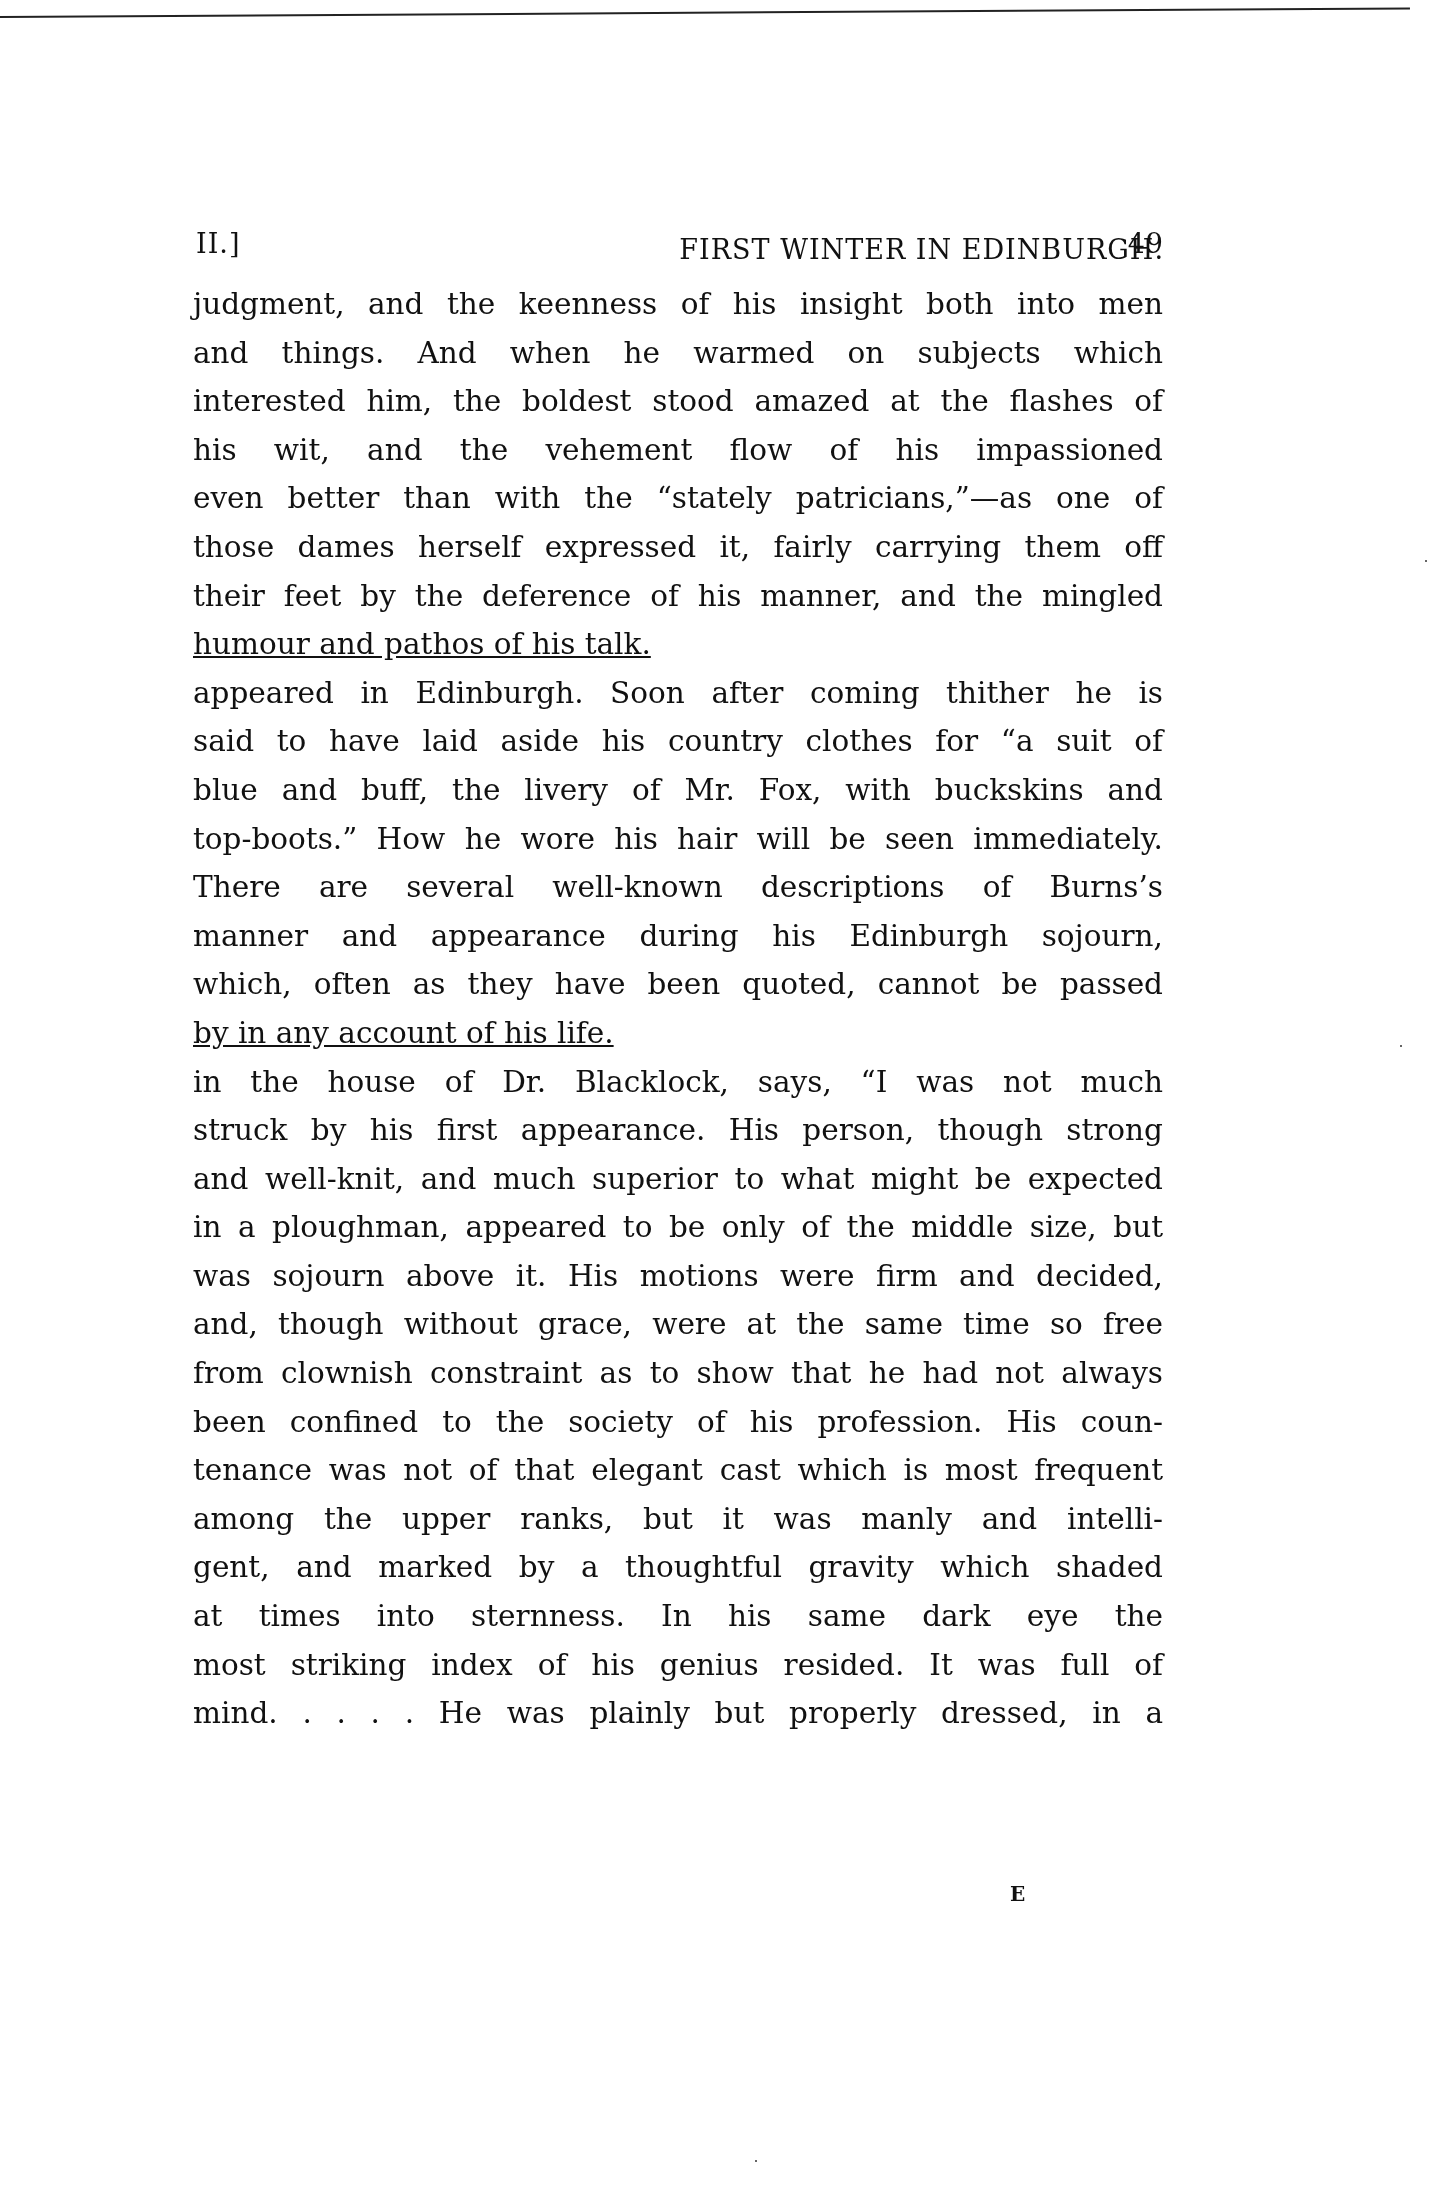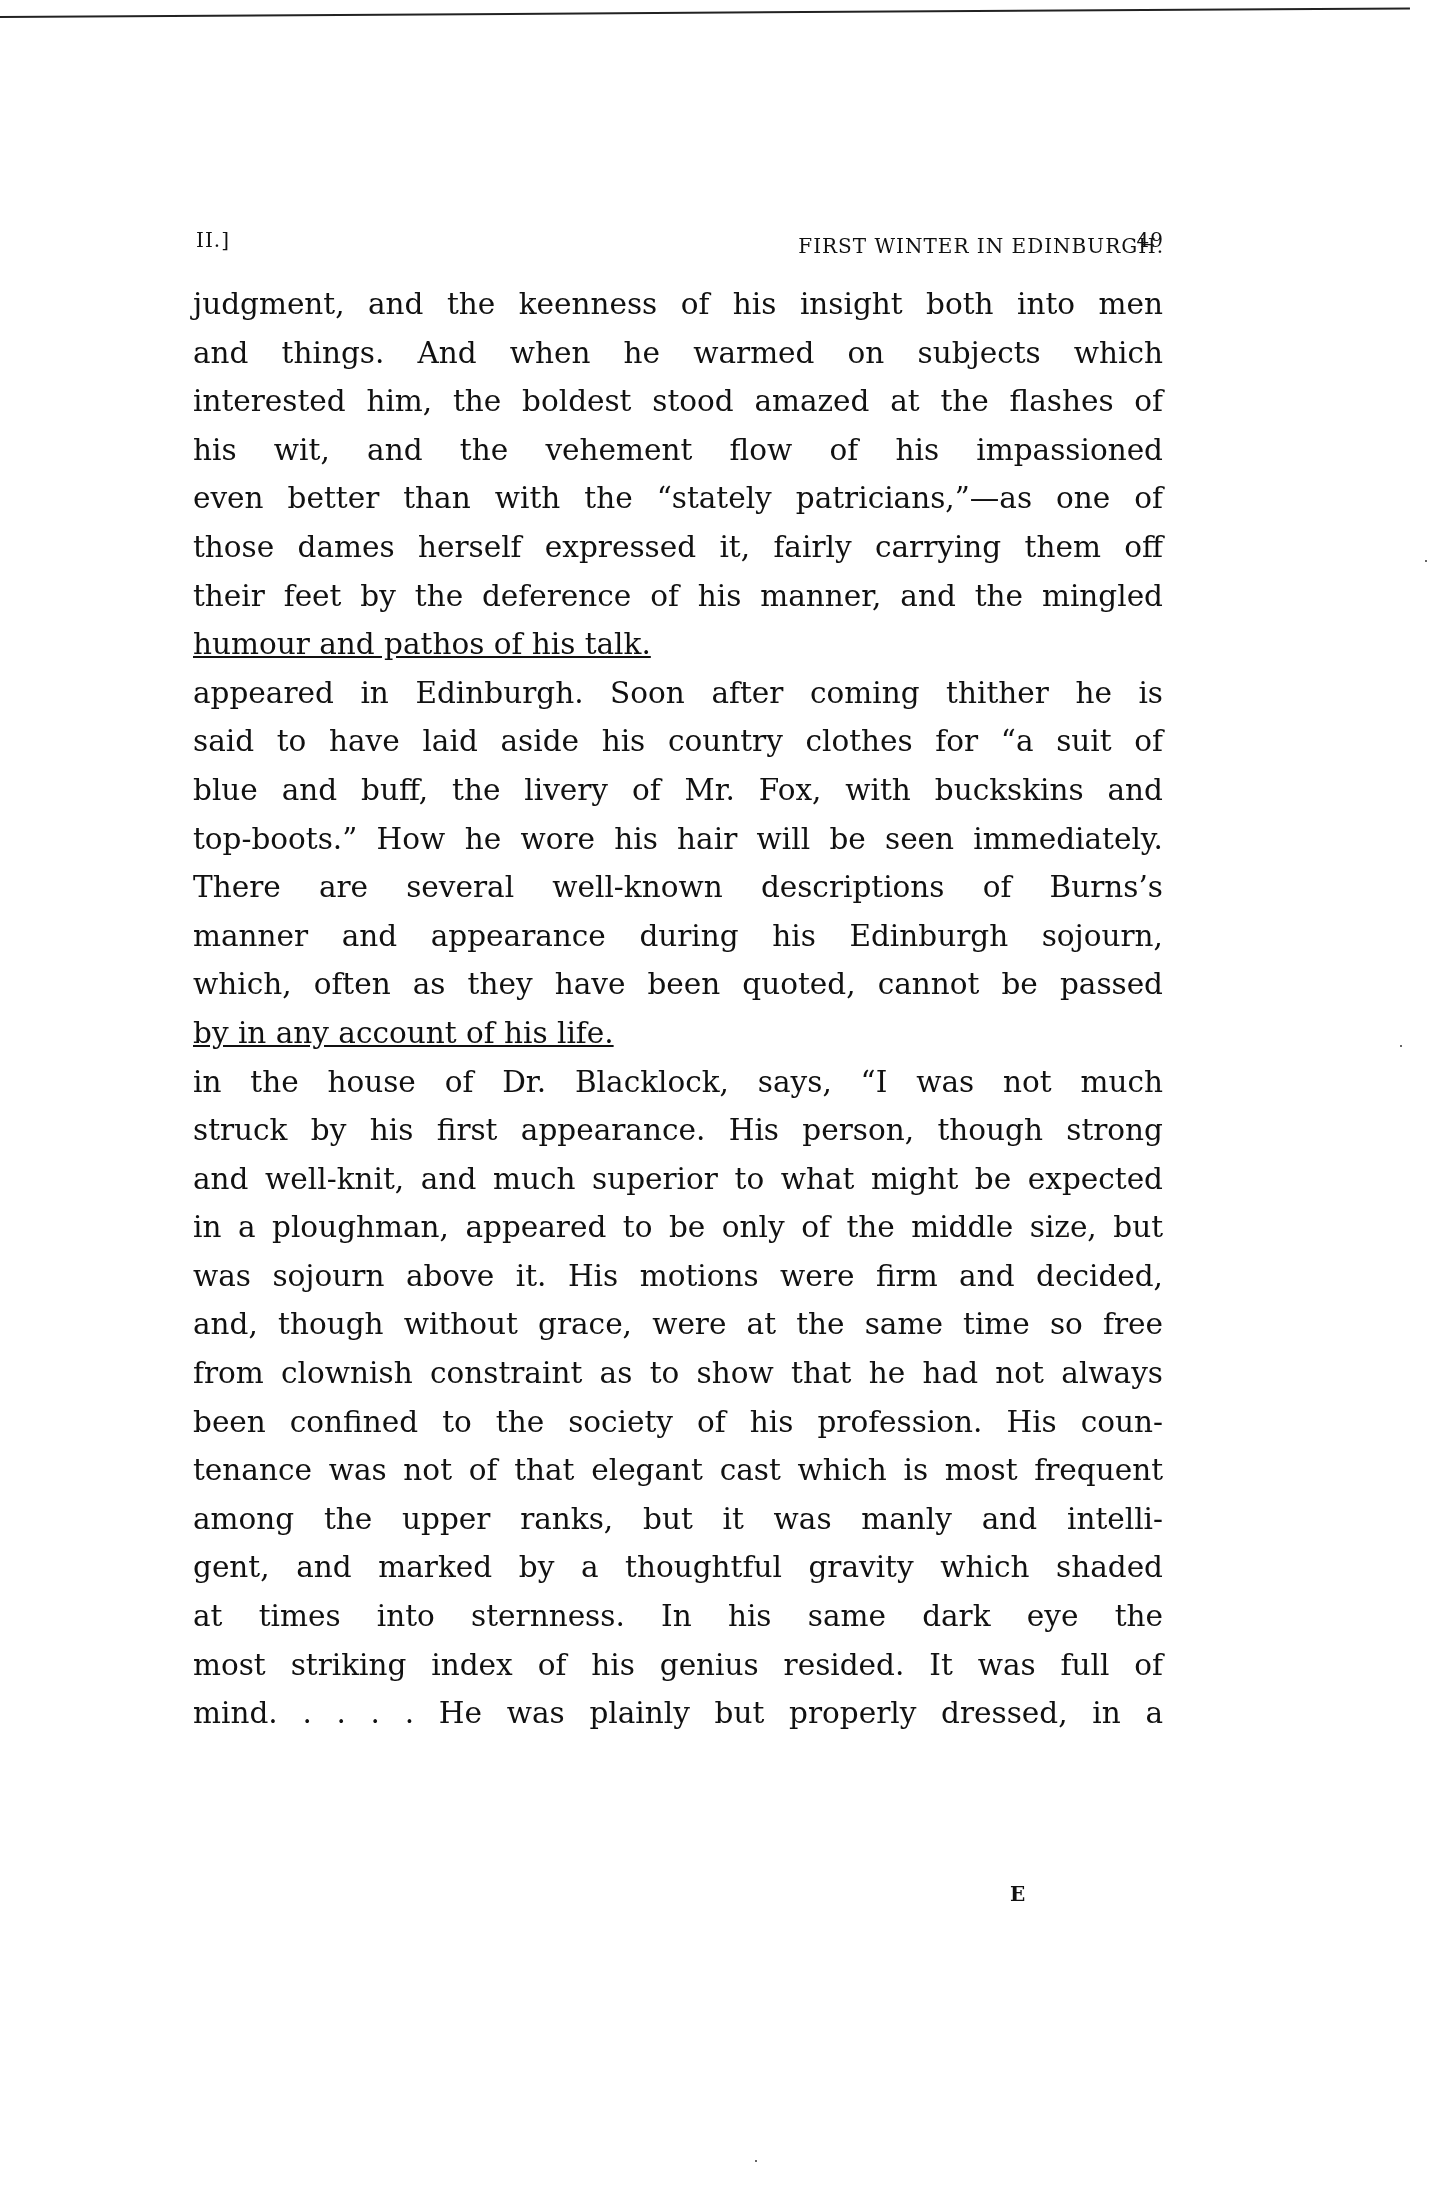--- a/index.html
+++ b/index.html
@@ -1,21 +1,21 @@
 <!DOCTYPE html>
 <html><head>
 <meta charset="utf-8">
 <style>
   html, body { margin: 0; padding: 0; background: #ffffff; }
   body { width: 1441px; height: 2185px; position: relative; overflow: hidden;
          font-family: "DejaVu Serif", "Liberation Serif", serif; color: #111; }
   .rule { position: absolute; left: 0; top: 16px; width: 1410px; height: 2px;
           background: #222; transform: rotate(-0.35deg); transform-origin: left center; }
   .header { position: absolute; top: 228px; left: 196px; width: 968px; height: 40px;
-            font-size: 20px; letter-spacing: 1px; }
+            font-size: 27px; letter-spacing: 1px; }
   .header .chap { position: absolute; left: 0; top: 0; }
   .header .title { position: absolute; left: 0; right: 0; top: 6px; text-align: right; }
   .header .pageno { position: absolute; right: 0; top: 0; }
   .body { position: absolute; top: 280px; left: 193px; width: 970px;
           font-size: 29.5px; line-height: 48.6px; }
   .line { display: block; white-space: nowrap; text-align: justify; text-align-last: justify;
           height: 48.6px; }
   .line.last { text-align-last: left; text-decoration: underline; }
   .line.indent { padding-left: 34px; }
   .signature { position: absolute; top: 1882px; left: 1010px; font-size: 20px; font-weight: bold; }

